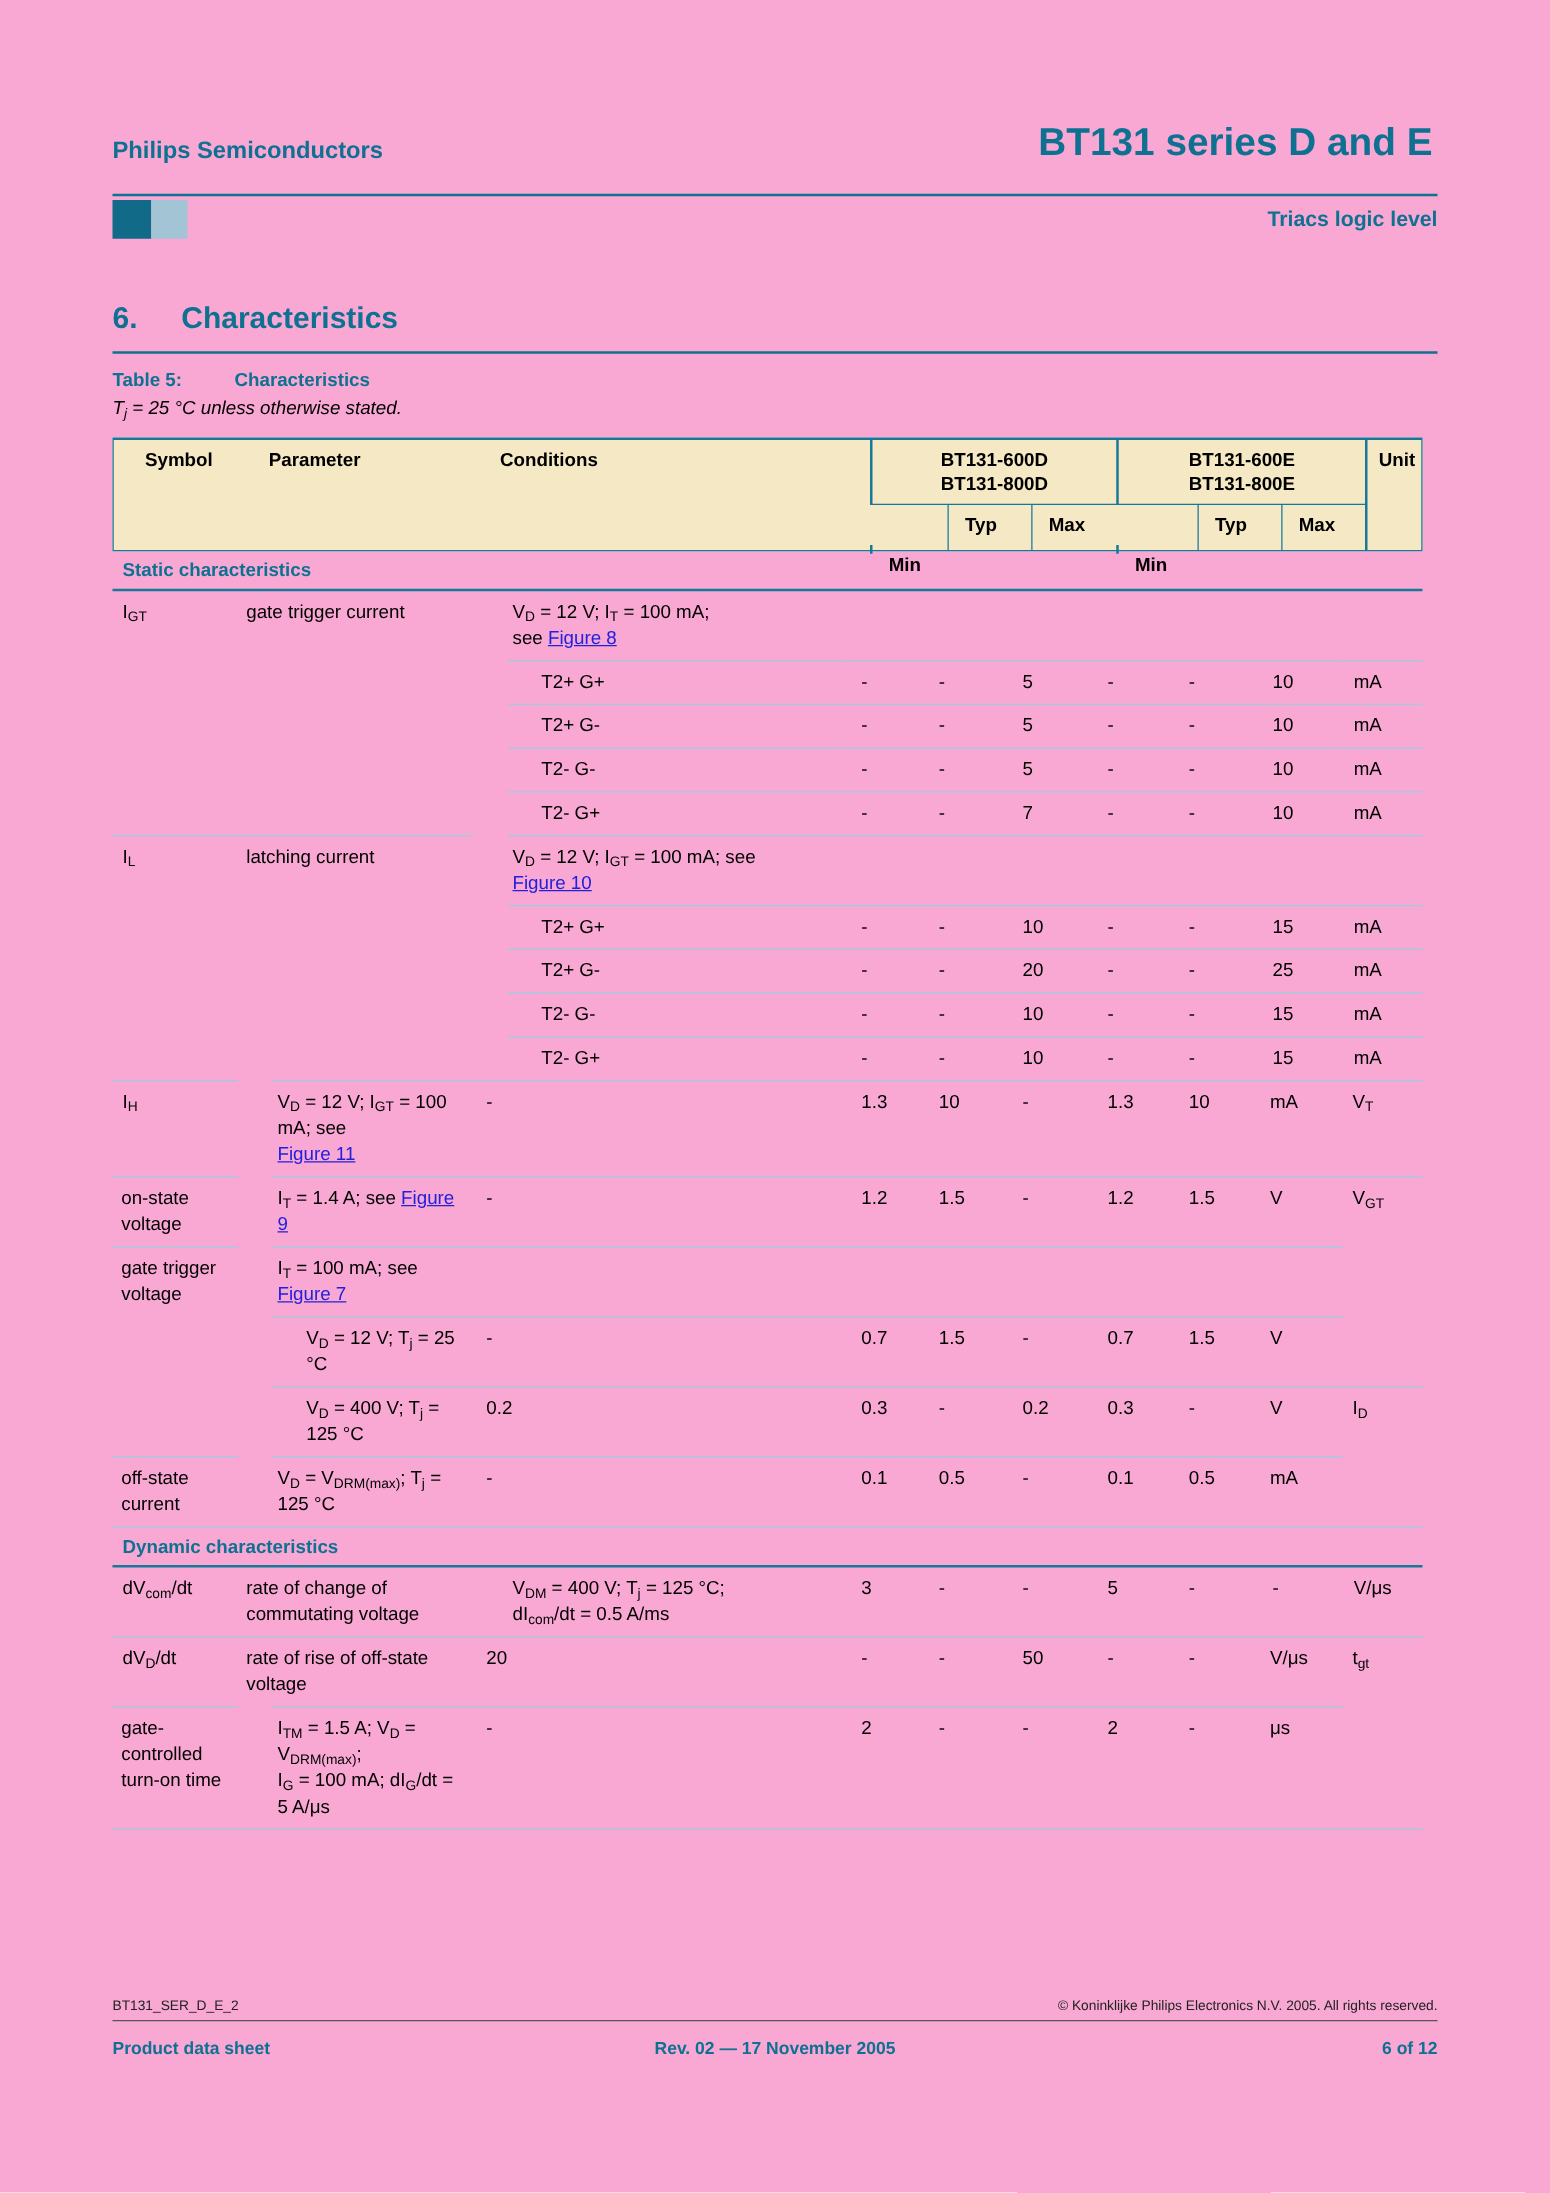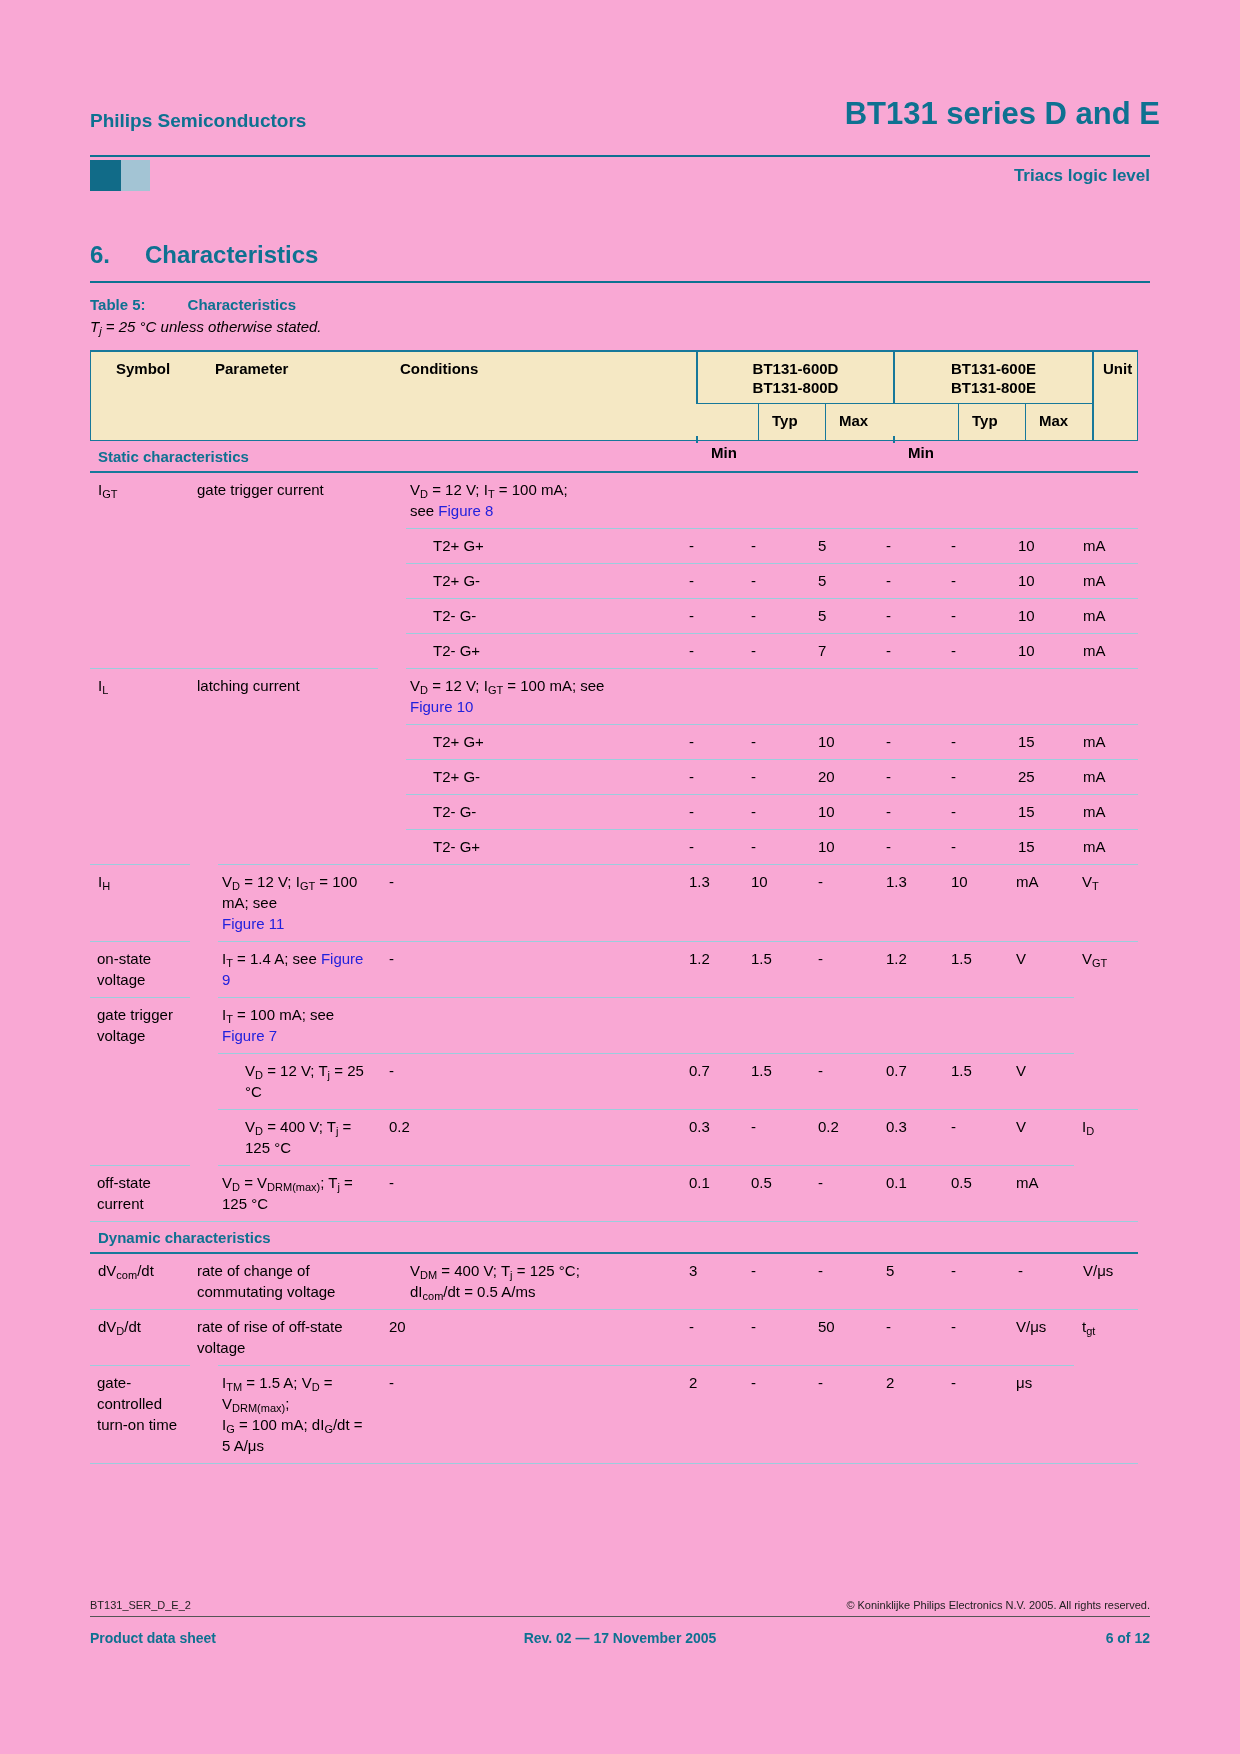--- a/index.html
+++ b/index.html
@@ -11,21 +11,21 @@
     --text:#000000;
     --footer-rule:#555555;
   }
   *{margin:0;padding:0;box-sizing:border-box;}
   html,body{background:#ffffff;}
   body{font-family:"Liberation Sans", sans-serif;color:var(--text);}
   #page{position:relative;width:1240px;height:1754px;background:#f9a8d4;overflow:hidden;margin:0 auto;}
 
   
   .brand{position:absolute;left:90px;top:110px;font-size:19px;font-weight:bold;color:var(--accent);}
-  .doc-title{position:absolute;right:80px;top:96px;font-size:31px;font-weight:bold;color:var(--accent);}
+  .doc-title{position:absolute;right:94px;top:96px;font-size:31px;font-weight:bold;color:var(--accent);}
   .hdr-rule{position:absolute;left:90px;top:155px;width:1060px;height:2px;background:var(--accent);}
   .logo-dark{position:absolute;left:90px;top:160px;width:31px;height:31px;background:#116b88;}
   .logo-light{position:absolute;left:121px;top:160px;width:29px;height:31px;background:#a3c4d4;}
   .doc-subtitle{position:absolute;right:90px;top:166px;font-size:17px;font-weight:bold;color:var(--accent);}
 
   
   .sec-heading{position:absolute;left:90px;top:241px;font-size:24px;font-weight:bold;color:var(--accent);}
   .sec-heading .sec-no{display:inline-block;width:55px;}
   .sec-rule{position:absolute;left:90px;top:281px;width:1060px;height:2px;background:var(--accent);}
 
@@ -57,21 +57,21 @@
                 border-bottom:2px solid var(--line-teal);padding-left:8px;padding-top:5px;padding-bottom:4px;}
   .c-sym{padding-left:8px;}
   .c-par{padding-left:7px;padding-right:6px;white-space:pre-line;}
   .c-cond{padding-left:4px;padding-right:4px;white-space:pre-line;margin-left:28px;}
   .c-cond.indent{padding-left:27px;}
   .c-val{padding-left:11px;}
   .c-unit{padding-left:9px;}
   .bt{border-top:1px solid var(--line-light);}
 
   sub{font-size:11px;vertical-align:-3px;line-height:0;}
-  a.fig-link{color:var(--link);cursor:pointer;}
+  a.fig-link{color:var(--link);text-decoration:underline;cursor:pointer;}
 
   
   .ftr-small-left{position:absolute;left:90px;top:1599px;font-size:11px;color:#222;}
   .ftr-small-right{position:absolute;right:90px;top:1599px;font-size:11px;color:#222;}
   .ftr-rule{position:absolute;left:90px;top:1616px;width:1060px;height:1px;background:var(--footer-rule);}
   .ftr-bold{position:absolute;left:90px;top:1630px;width:1060px;font-size:14px;font-weight:bold;color:var(--accent);}
   .ftr-bold .fb-left{position:absolute;left:0;}
   .ftr-bold .fb-center{position:absolute;left:0;width:100%;text-align:center;}
   .ftr-bold .fb-right{position:absolute;right:0;}
 </style>

